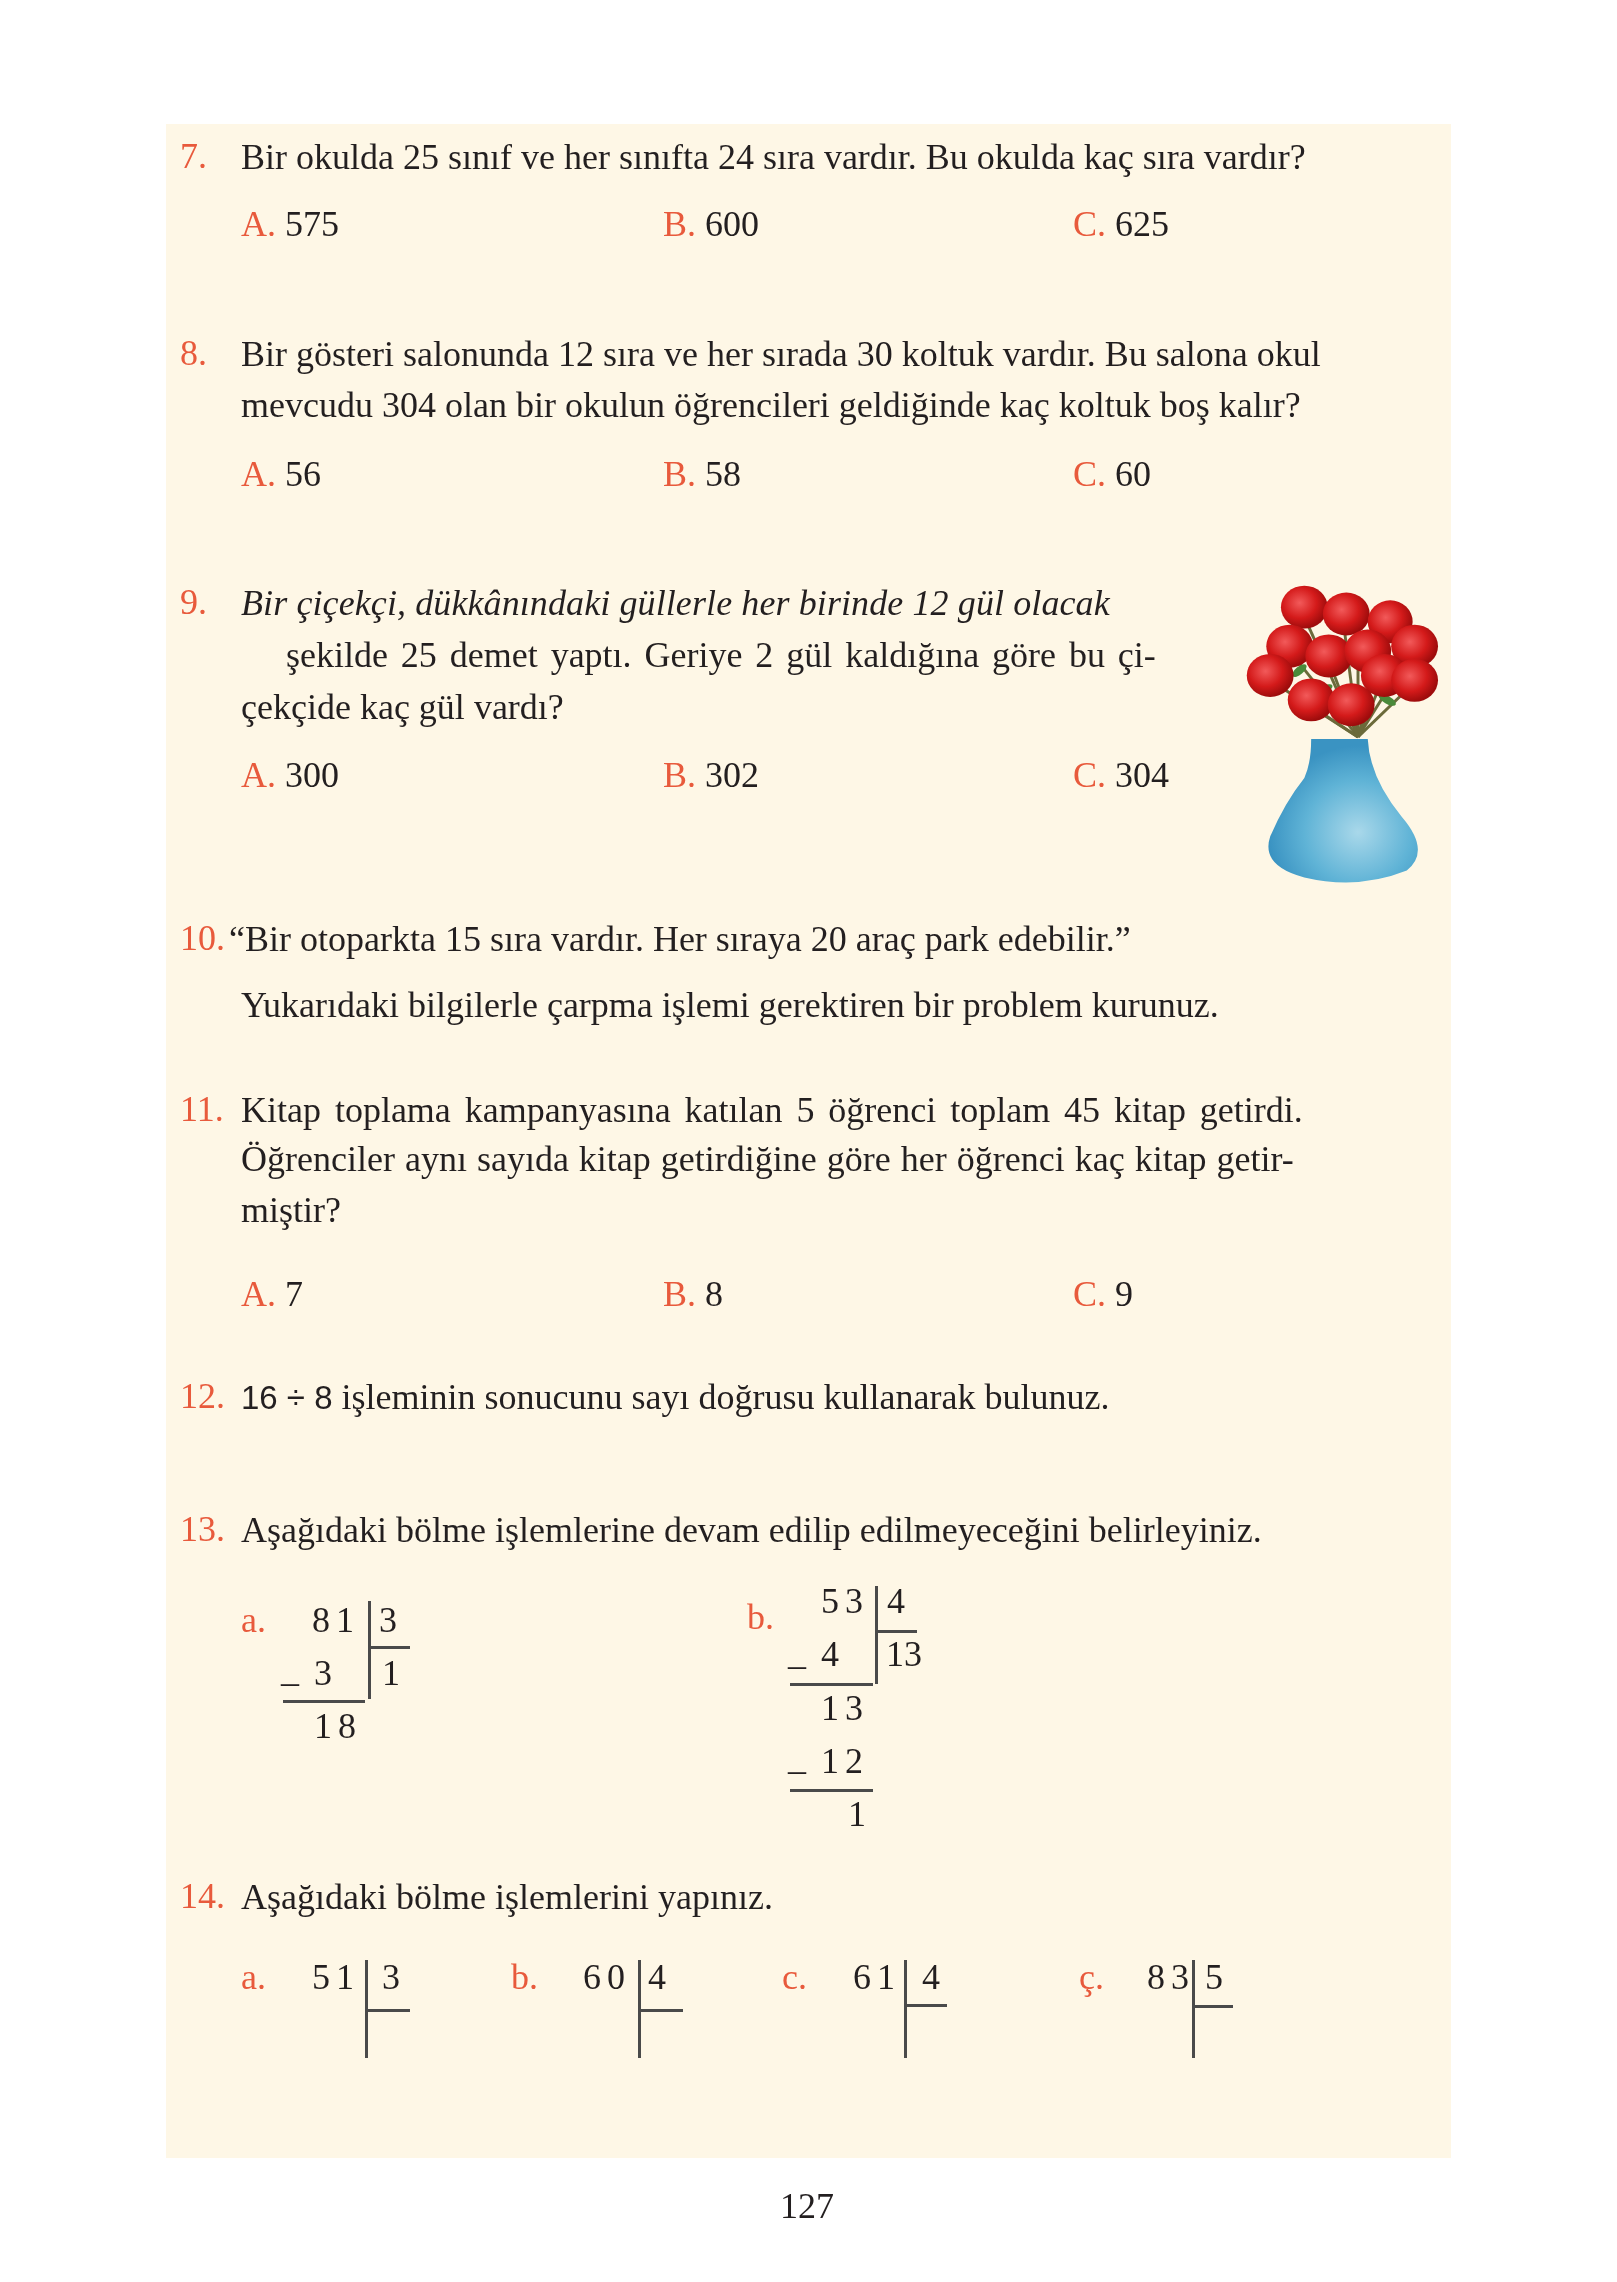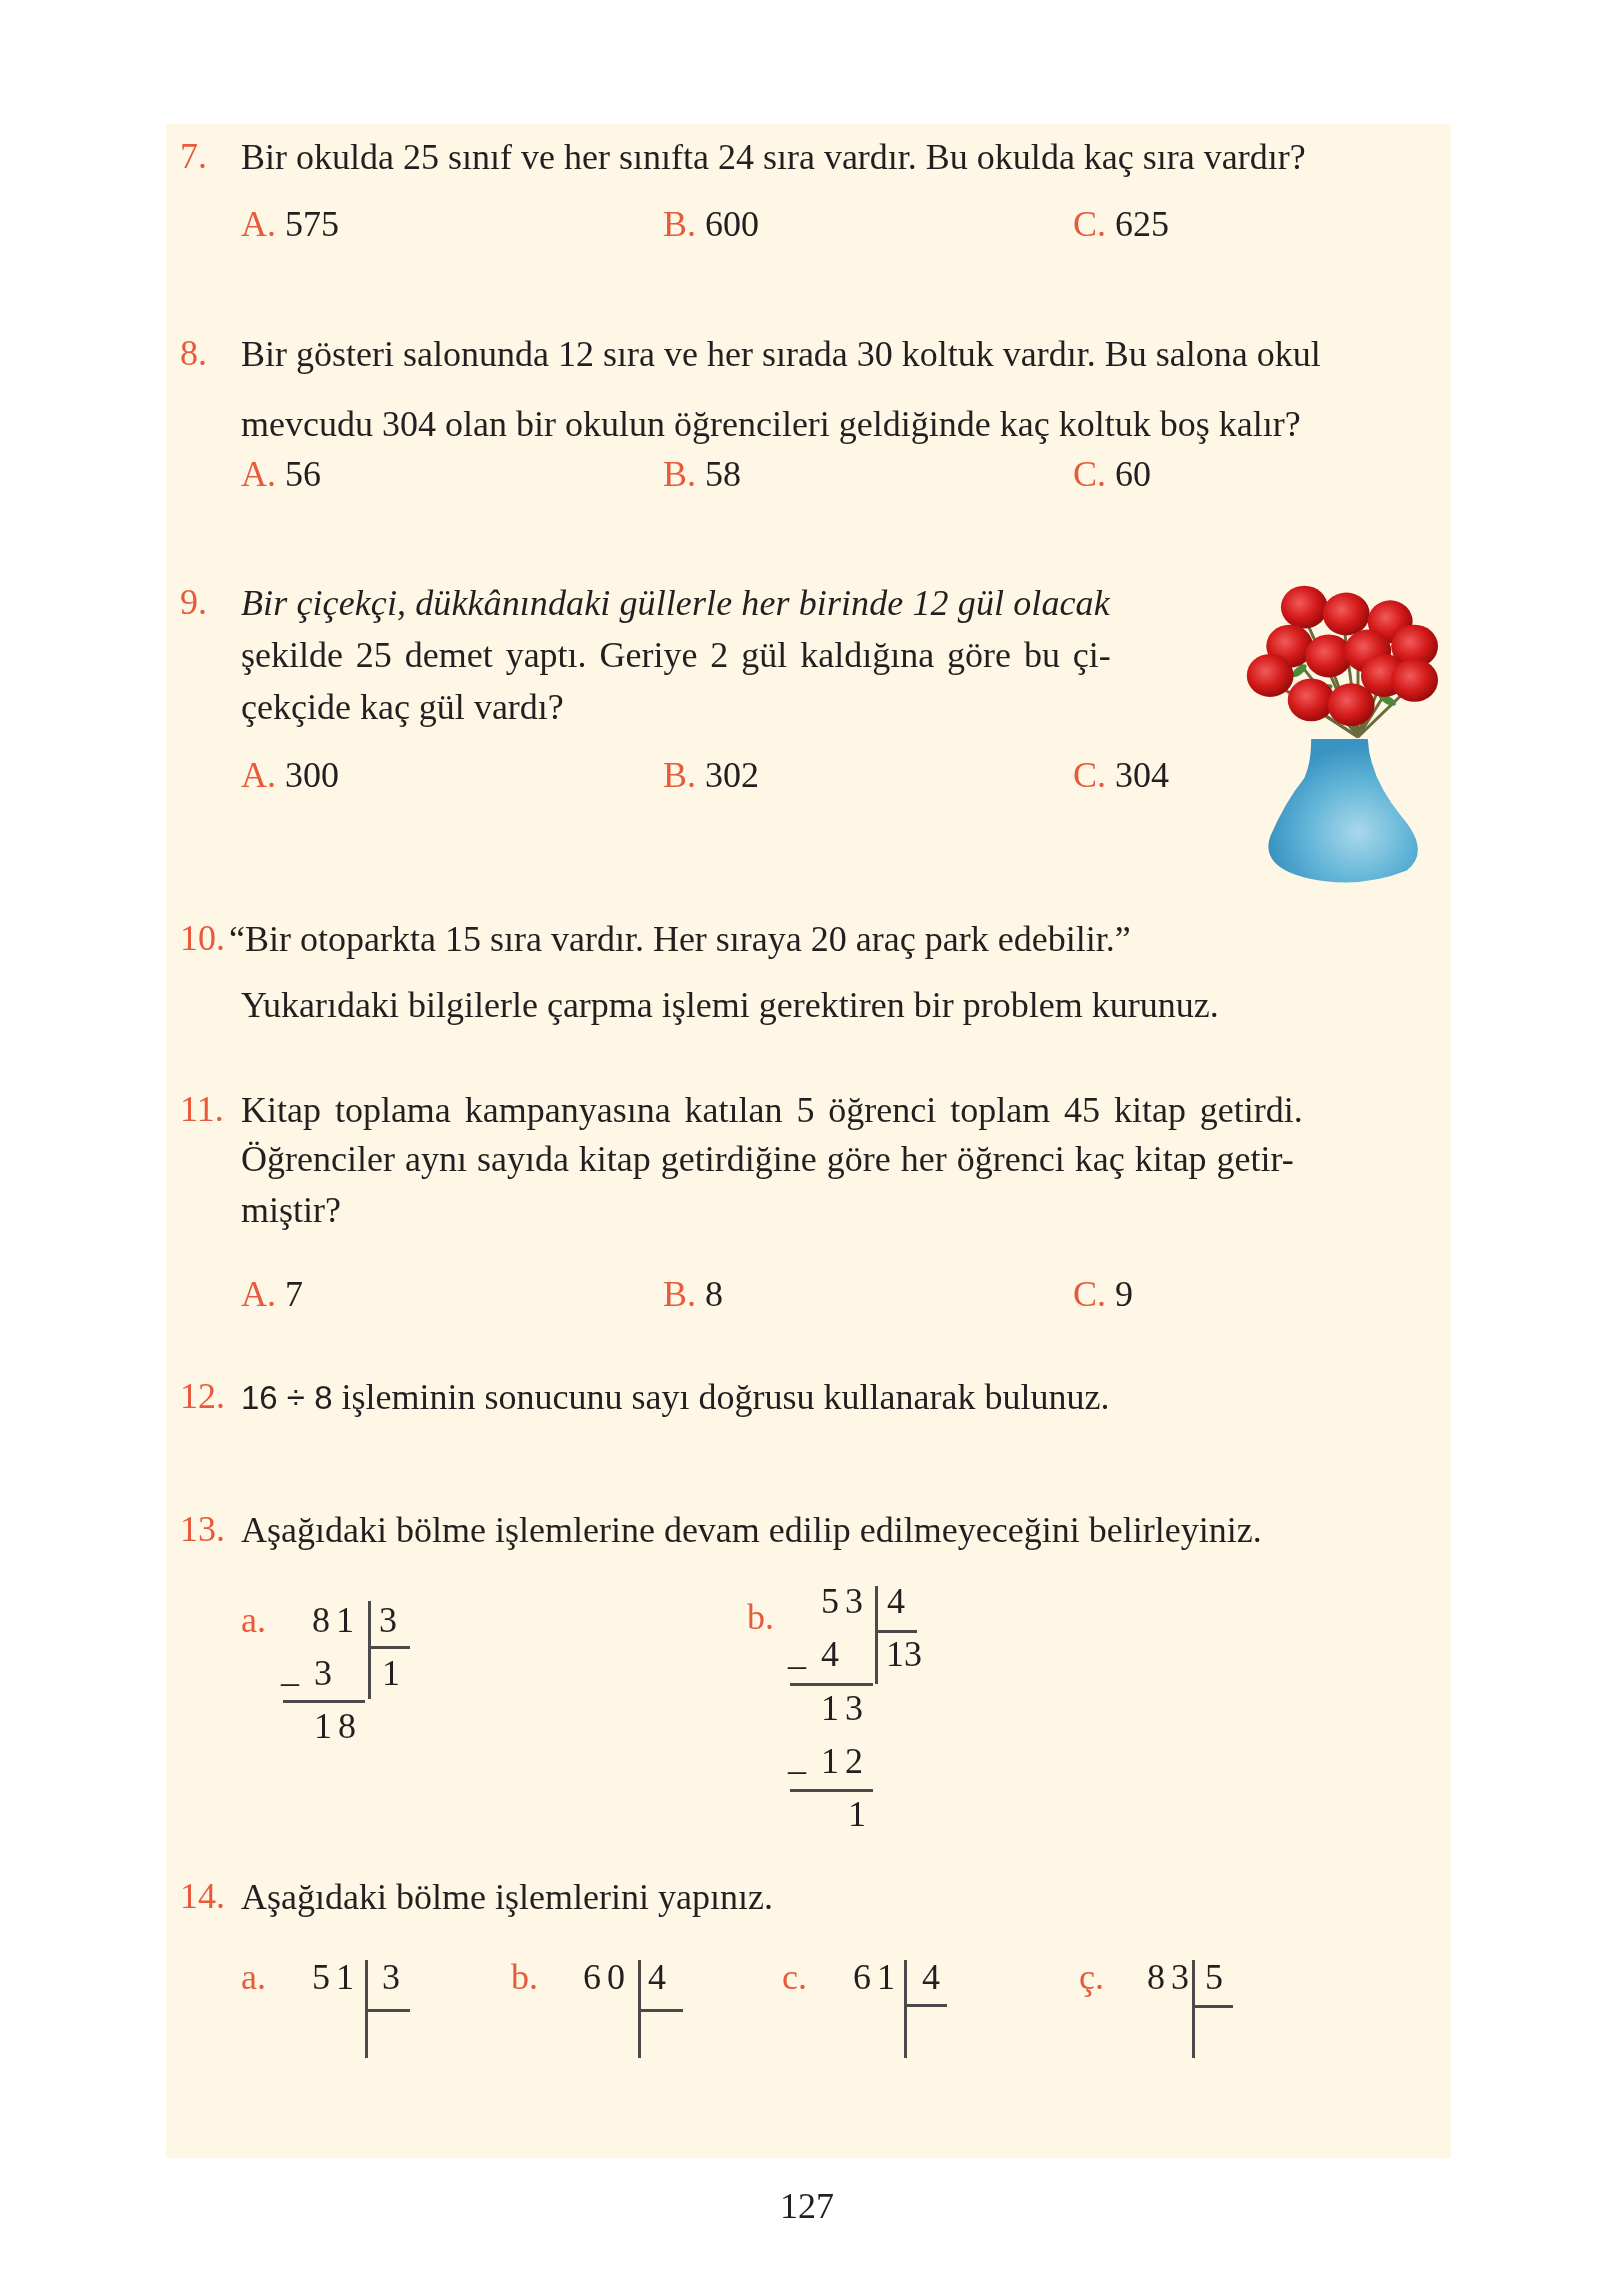--- a/index.html
+++ b/index.html
@@ -36,30 +36,30 @@
   </div>
   <div class="body-text" style="top:131px;">Bir okulda 25 sınıf ve her sınıfta 24 sıra vardır. Bu okulda kaç sıra vardır?</div>
   <div class="opt" style="left:241px; top:203px;"><span class="lbl">A.</span> <span>575</span></div>
   <div class="opt" style="left:663px; top:203px;"><span class="lbl">B.</span> <span>600</span></div>
   <div class="opt" style="left:1073px; top:203px;"><span class="lbl">C.</span> <span>625</span></div>
 </div>
 
 <div>
   <div class="q" style="top:328px;"><span class="num">8.</span></div>
   <div class="body-text" style="top:328px;">Bir gösteri salonunda 12 sıra ve her sırada 30 koltuk vardır. Bu salona okul</div>
-  <div class="body-text" style="top:398px;">mevcudu 304 olan bir okulun öğrencileri geldiğinde kaç koltuk boş kalır?</div>
+  <div class="body-text" style="top:379px;">mevcudu 304 olan bir okulun öğrencileri geldiğinde kaç koltuk boş kalır?</div>
   <div class="opt" style="left:241px; top:453px;"><span class="lbl">A.</span> <span>56</span></div>
   <div class="opt" style="left:663px; top:453px;"><span class="lbl">B.</span> <span>58</span></div>
   <div class="opt" style="left:1073px; top:453px;"><span class="lbl">C.</span> <span>60</span></div>
 </div>
 
 <div>
   <div class="q" style="top:577px;"><span class="num">9.</span></div>
   <div class="body-text" style="top:577px; letter-spacing:0.1px;font-style:italic;">Bir çiçekçi, dükkânındaki güllerle her birinde 12 gül olacak</div>
-  <div class="body-text" style="top:629px; word-spacing:3.9px;">şekilde 25 demet yaptı. Geriye 2 gül kaldığına göre bu çi-</div>
+  <div class="body-text" style="top:629px; word-spacing:3.9px;margin-left:45px;">şekilde 25 demet yaptı. Geriye 2 gül kaldığına göre bu çi-</div>
   <div class="body-text" style="top:681px;">çekçide kaç gül vardı?</div>
   <div class="opt" style="left:241px; top:754px;"><span class="lbl">A.</span> <span>300</span></div>
   <div class="opt" style="left:663px; top:754px;"><span class="lbl">B.</span> <span>302</span></div>
   <div class="opt" style="left:1073px; top:754px;"><span class="lbl">C.</span> <span>304</span></div>
 
   <svg class="vase" viewBox="0 0 260 330">
     <defs>
       <radialGradient id="vaseG" cx="60%" cy="65%" r="60%">
         <stop offset="0%" stop-color="#a9d8ea"></stop>
         <stop offset="60%" stop-color="#5fb3d6"></stop>

